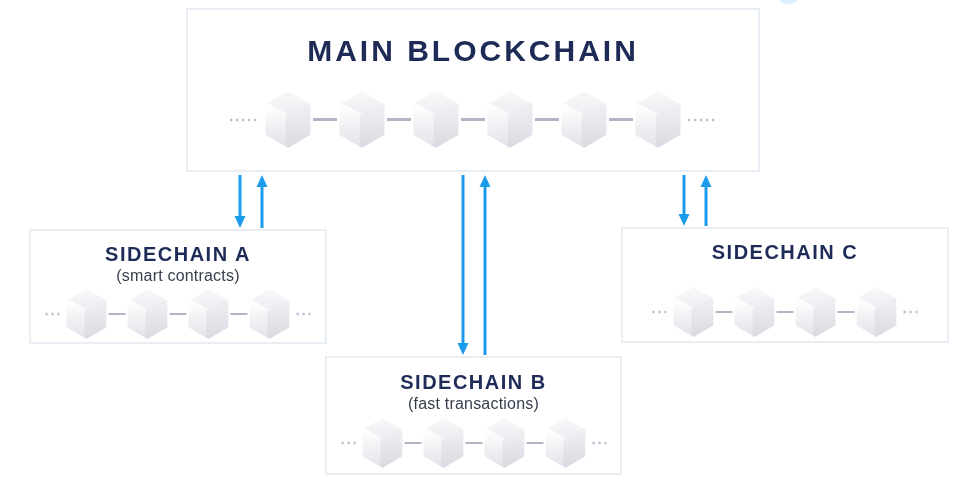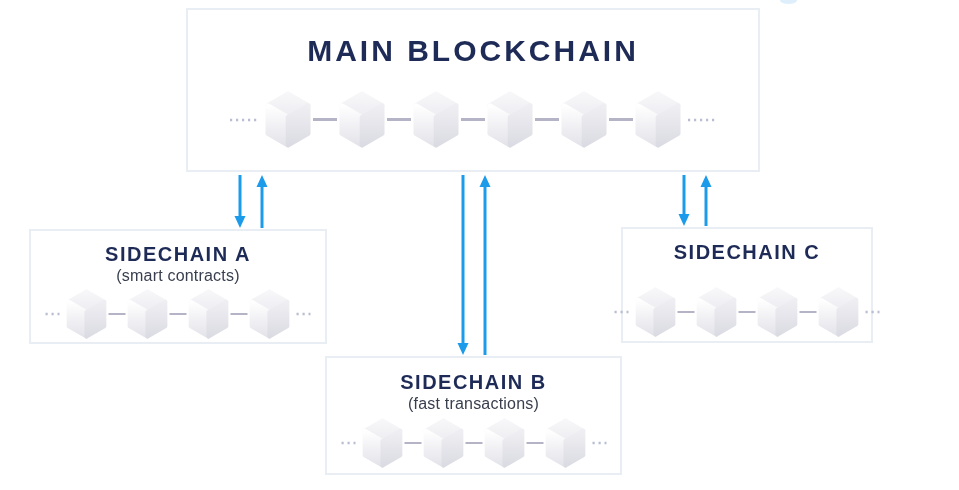--- a/index.html
+++ b/index.html
@@ -8,21 +8,21 @@
     font-family:"Liberation Sans",sans-serif;background:#ffffff;
   }
   .box{
     position:absolute;background:#ffffff;
     border:2px solid var(--c-box-border,#E9EDF4);
     box-sizing:border-box;
   }
   .box-main{left:186px;top:8px;width:574px;height:164px;}
   .box-a{left:29px;top:229px;width:298px;height:115px;}
   .box-b{left:325px;top:356px;width:297px;height:119px;}
-  .box-c{left:621px;top:227px;width:252px;height:116px;}
+  .box-c{left:621px;top:227px;width:328px;height:116px;}
   .title{
     position:absolute;left:0;right:0;text-align:center;
     color:var(--c-title,#1E2B57);font-weight:bold;
   }
   .title-main{top:24px;font-size:30px;letter-spacing:3px;line-height:34px;}
   .header{position:absolute;left:0;right:0;text-align:center;}
   .box-a .header{top:11px;} .box-b .header{top:12px;} .box-c .header{top:11px;}
   .title-side{
     font-size:20px;font-weight:bold;letter-spacing:1.5px;line-height:24px;
     color:var(--c-title,#1E2B57);

